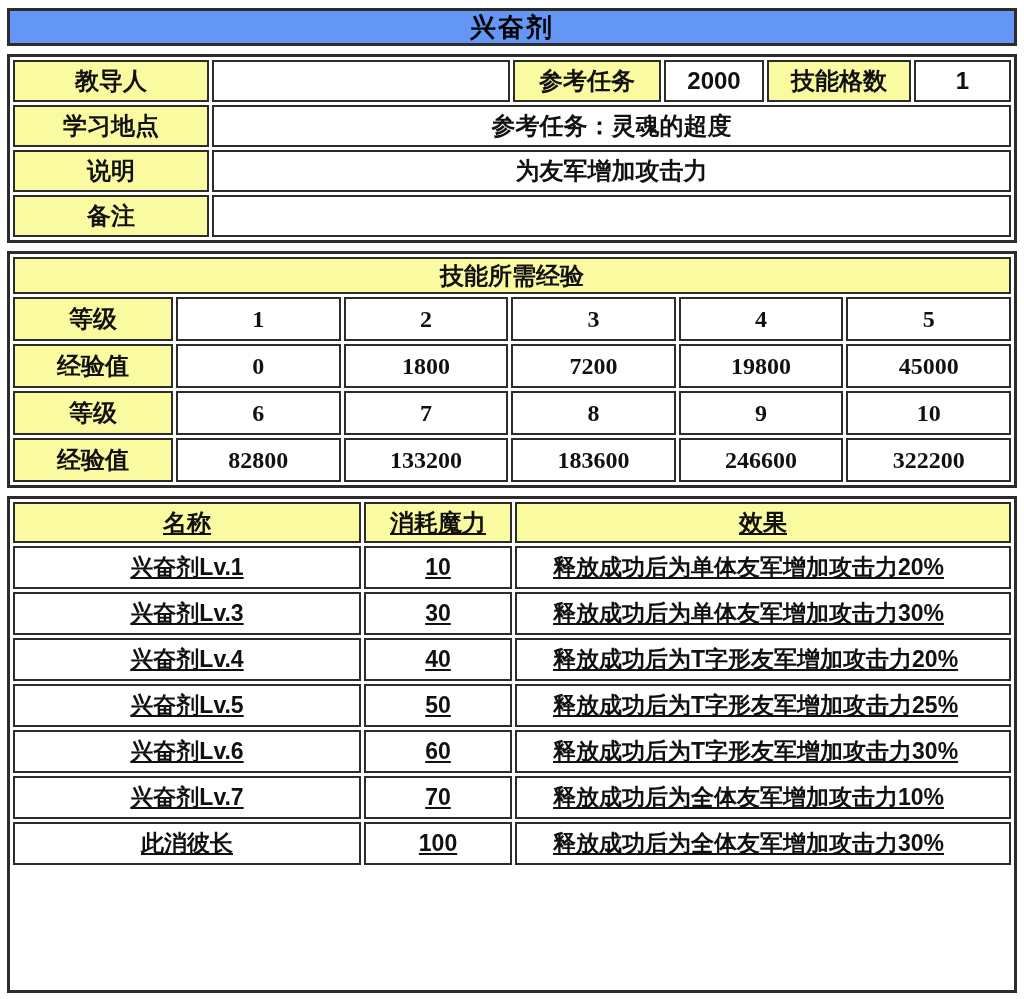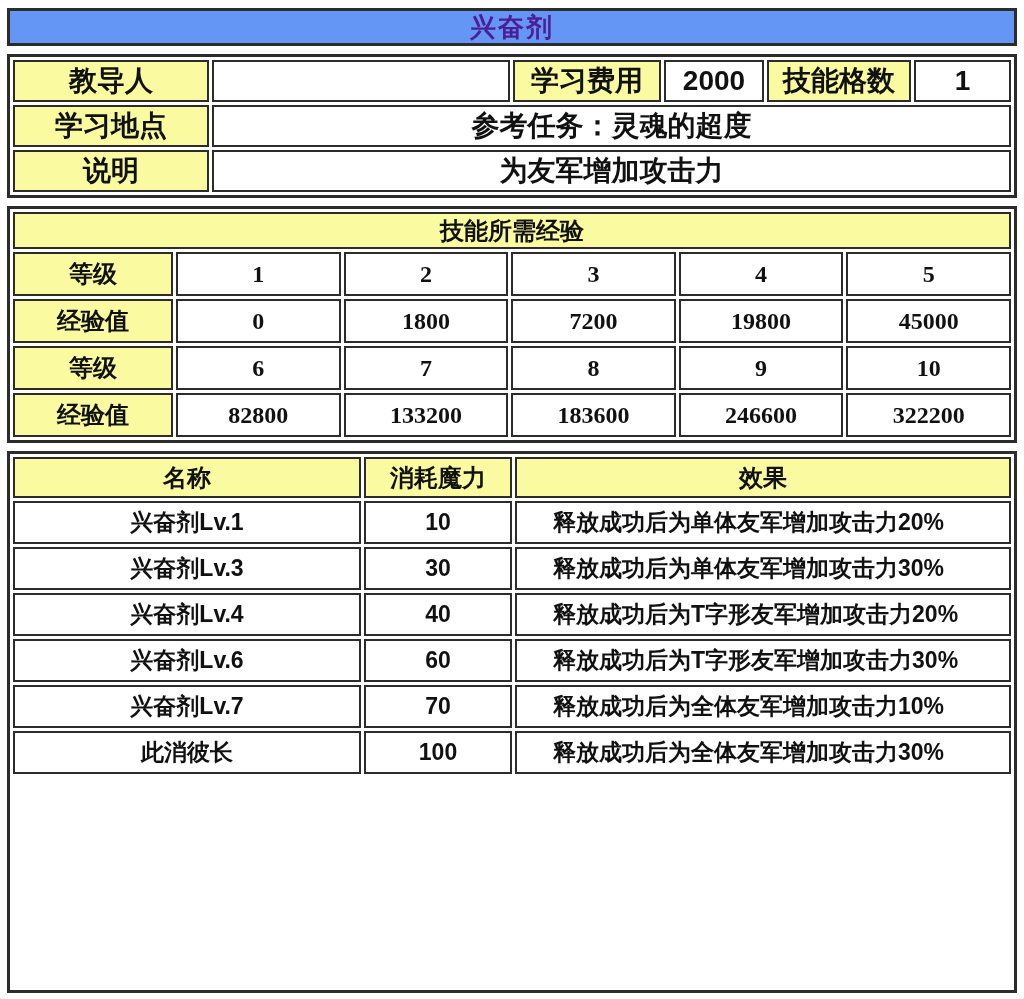--- a/index.html
+++ b/index.html
@@ -23,21 +23,21 @@
     border: 3px solid #2c2c2c;
     background: #ffffff;
   }
   .title-bar {
     box-sizing: border-box;
     height: 38px;
     background: #6496f5;
     display: flex;
     align-items: center;
     justify-content: center;
-    color: #4c1d95;
+    color: #000000;
     font-size: 26px;
     font-weight: 700;
     letter-spacing: 2px;
     flex: 0 0 auto;
   }
   table {
     width: 100%;
     border-collapse: separate;
     border-spacing: 3px;
     table-layout: fixed;
@@ -46,24 +46,24 @@
     border: 2px solid #2c2c2c;
     background: #ffffff;
     text-align: center;
     vertical-align: middle;
     font-weight: 700;
     overflow: hidden;
     white-space: nowrap;
     padding: 0;
   }
   .lbl { background: #fafaa0; }
-  .info-table td { height: 38px; font-size: 28px; }
+  .info-table td { height: 38px; font-size: 24px; }
   .exp-table td { height: 40px; font-size: 24px; font-family: Liberation Serif, serif; }
   .exp-table tr.hdr td { height: 33px; }
-  .skills-table td { height: 39px; font-size: 23px; }
+  .skills-table td { height: 39px; font-size: 23px; text-decoration: underline; }
   .skills-table tr.hdr td { height: 37px; font-size: 24px; }
   .effect-cell {
     text-align: left;
     padding-left: 36px;
     font-size: 20px;
   }
   .skills-box { flex: 1 1 auto; }
 </style>
 </head>
 <body>
@@ -79,32 +79,36 @@
           <col>
           <col style="width:148px">
         <col style="width:100px">
           <col style="width:144px">
           <col style="width:97px">
       </colgroup>
       <tbody>
           <tr>
         <td class="lbl">教导人</td>
         <td></td>
-        <td class="lbl">学习费用</td>
+        <td class="lbl">参考任务</td>
         <td>2000</td>
         <td class="lbl">技能格数</td>
         <td>1</td>
       </tr>
       <tr>
         <td class="lbl">学习地点</td>
         <td colspan="5">参考任务：灵魂的超度</td>
       </tr>
       <tr>
         <td class="lbl">说明</td>
         <td colspan="5">为友军增加攻击力</td>
+      </tr>
+      <tr>
+        <td class="lbl">备注</td>
+        <td colspan="5"></td>
       </tr>
     </tbody>
       </table>
   </div>
 
   <div class="box">
     <table class="exp-table">
       <colgroup>
         <col style="width:160px">
           <col>
@@ -175,20 +179,25 @@
         <td>兴奋剂Lv.3</td>
         <td>30</td>
         <td class="effect-cell">释放成功后为单体友军增加攻击力30%</td>
       </tr>
       <tr>
         <td>兴奋剂Lv.4</td>
         <td>40</td>
         <td class="effect-cell">释放成功后为T字形友军增加攻击力20%</td>
       </tr>
       <tr>
+        <td>兴奋剂Lv.5</td>
+        <td>50</td>
+        <td class="effect-cell">释放成功后为T字形友军增加攻击力25%</td>
+      </tr>
+      <tr>
         <td>兴奋剂Lv.6</td>
         <td>60</td>
         <td class="effect-cell">释放成功后为T字形友军增加攻击力30%</td>
       </tr>
       <tr>
         <td>兴奋剂Lv.7</td>
         <td>70</td>
         <td class="effect-cell">释放成功后为全体友军增加攻击力10%</td>
       </tr>
       <tr>

